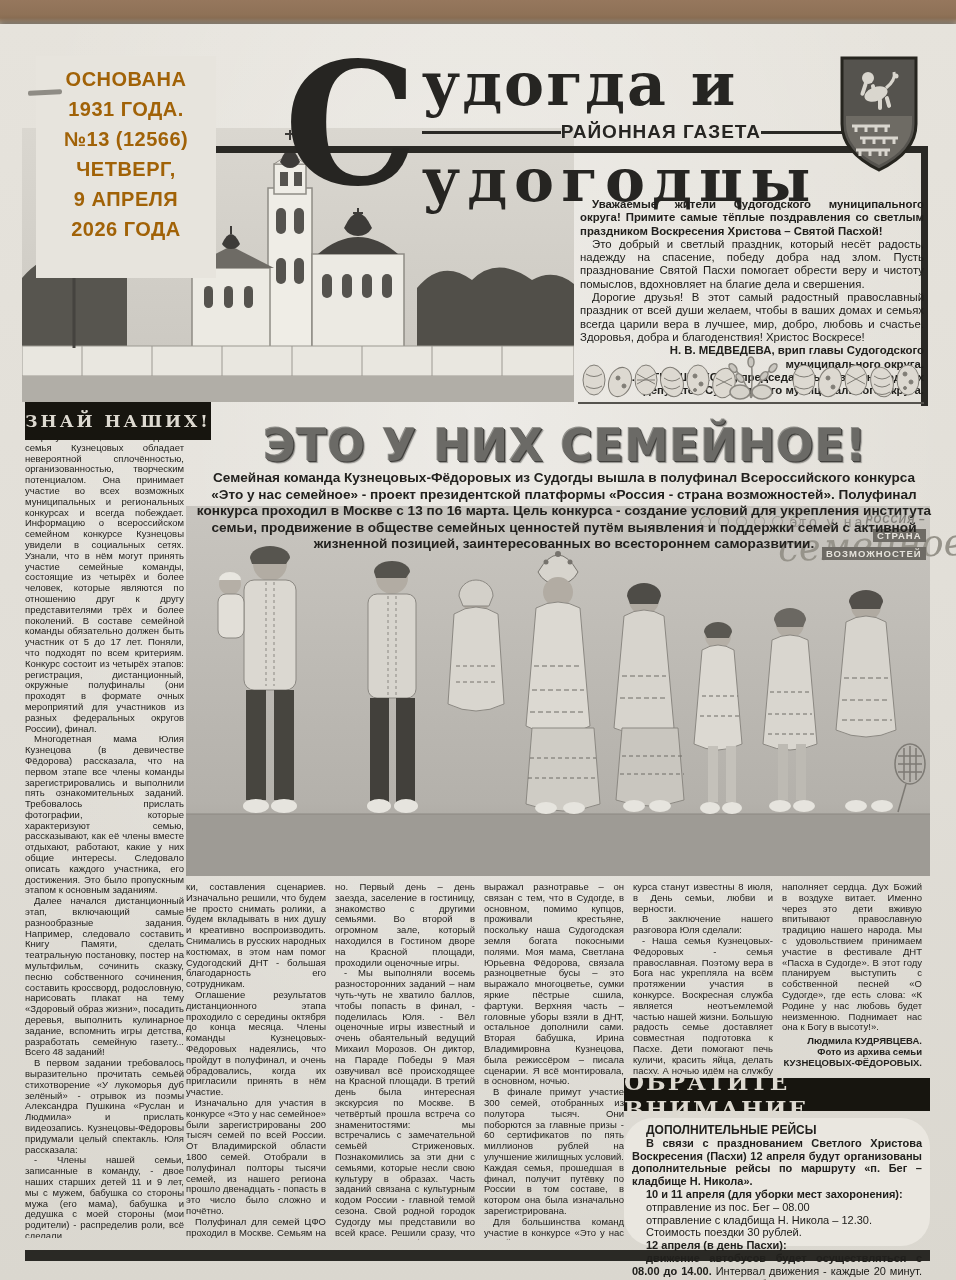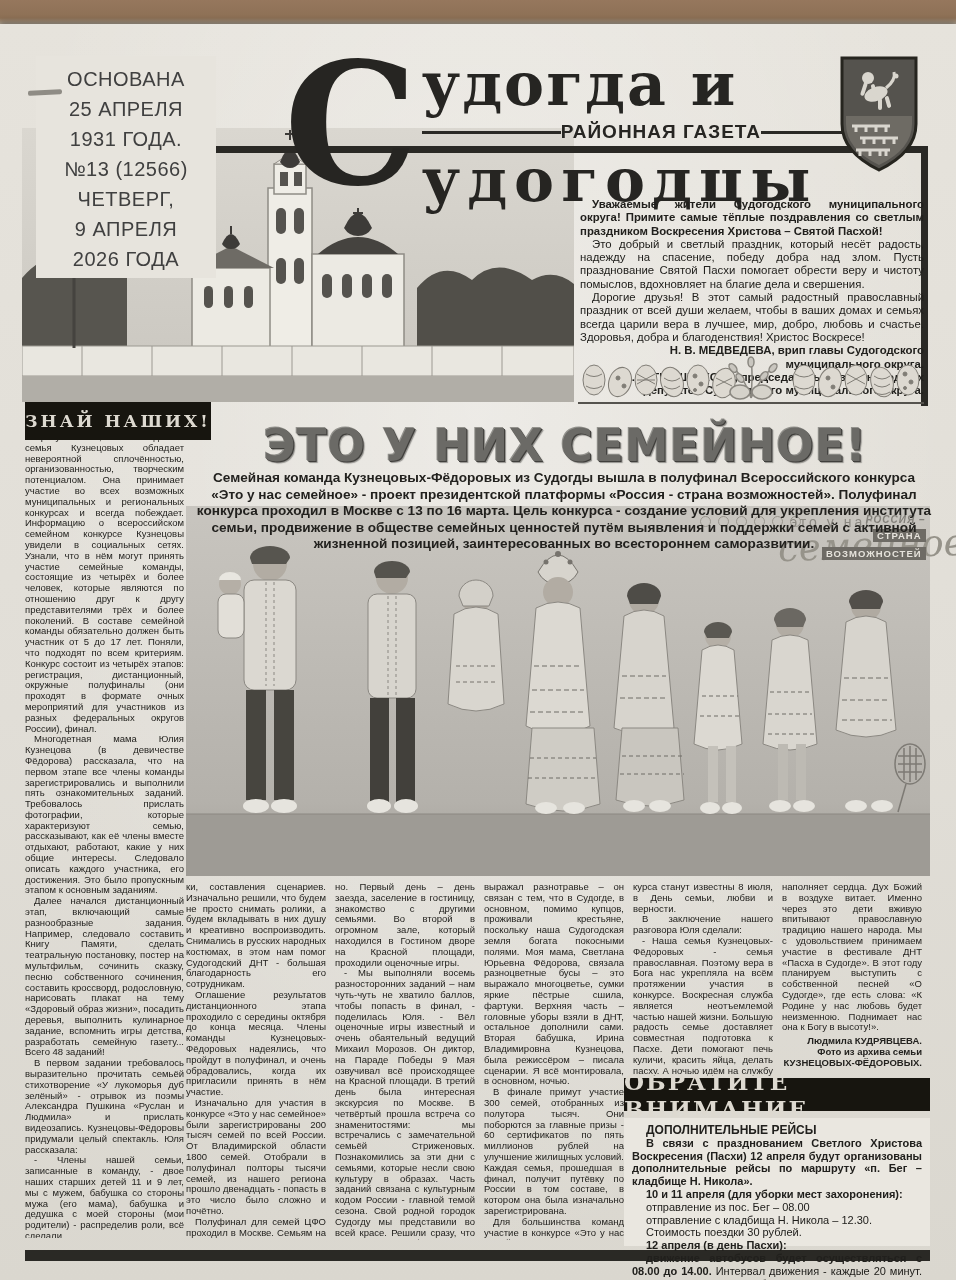--- a/index.html
+++ b/index.html
@@ -12,21 +12,21 @@
     position:absolute;left:0;top:24px;width:956px;height:1256px;
     background:
       radial-gradient(ellipse at 50% 30%,rgba(255,255,255,.35),rgba(0,0,0,0) 70%),
       linear-gradient(180deg,#e6e3dc 0%,#e1ded7 55%,#dad7cf 100%);
     box-shadow:0 -2px 6px rgba(0,0,0,.35);
   }
   .abs{position:absolute;}
   .rule{background:#2a2925;}
   
   #founded{left:36px;top:32px;width:180px;height:214px;z-index:5;background:#e7e4dd;
-    text-align:center;font-weight:normal;font-size:20px;line-height:30px;letter-spacing:.5px;color:#404040;padding-top:8px;}
+    text-align:center;font-weight:bold;font-size:20px;line-height:30px;letter-spacing:.5px;color:#a16207;padding-top:8px;}
   #title-block{left:284px;top:26px;width:646px;height:158px;z-index:4;display:flex;color:#262522;
     font-family:"DejaVu Serif",serif;font-weight:700;}
   #title-initial{font-size:168px;line-height:150px;margin-right:4px;}
   #title-right{display:flex;flex-direction:column;justify-content:space-between;flex:1;padding-top:6px;}
   .title-line{font-size:60px;line-height:56px;letter-spacing:2px;white-space:nowrap;}
   #title-line2{letter-spacing:7px;}
   #subtitle-row{display:flex;align-items:center;margin:2px 30px 2px 0;}
   #subtitle-row .sline{flex:1;height:3px;background:#2a2925;}
   #subtitle{font-family:"Liberation Sans",sans-serif;font-weight:bold;font-size:19px;letter-spacing:1px;white-space:nowrap;}
   #coat{left:838px;top:30px;width:82px;height:120px;z-index:6;}
@@ -73,38 +73,37 @@
   #col3{left:335px;}
   #col4{left:484px;}
   #col5{left:633px;height:194px;}
   #col6{left:782px;height:194px;}
   #byline{text-align:right;font-weight:bold;text-indent:0;margin-top:3px;}
   #byline div{text-indent:0;}
   
   #banner2{left:624px;top:1054px;width:306px;height:33px;background:#17150f;z-index:4;display:flex;align-items:center;justify-content:center;}
   #banner2 .banner-text{font-size:23px;letter-spacing:2px;}
   #notice{left:624px;top:1094px;width:306px;height:128px;z-index:4;background:#eae7e0;padding:6px 8px;box-sizing:border-box;
-    font-size:11px;line-height:12.8px;text-align:justify;}
+    font-size:11px;line-height:12.8px;text-align:justify;border-radius:29px;}
   #notice .nt{font-weight:bold;text-indent:14px;font-size:12px;}
   #notice p{margin:0;}
   #notice .nb{font-weight:bold;text-indent:14px;}
   #notice .nh{font-weight:bold;text-indent:14px;}
   #notice .nl{text-indent:14px;}
   #bottom-rule{left:25px;top:1226px;width:905px;height:11px;z-index:3;}
 </style>
 </head>
 <body>
 
 <div id="page">
 
   <div id="staple" class="abs"></div>
 
   <div id="founded" class="abs">
     <div>ОСНОВАНА</div>
-    <div>25 АПРЕЛЯ</div>
     <div>1931 ГОДА.</div>
     <div>№13 (12566)</div>
     <div>ЧЕТВЕРГ,</div>
     <div>9 АПРЕЛЯ</div>
     <div>2026 ГОДА</div>
   </div>
 
   <svg id="church" class="abs" viewBox="0 0 552 274" preserveAspectRatio="none">
     <defs>
       <linearGradient id="sky" x1="0" y1="0" x2="0" y2="1">

